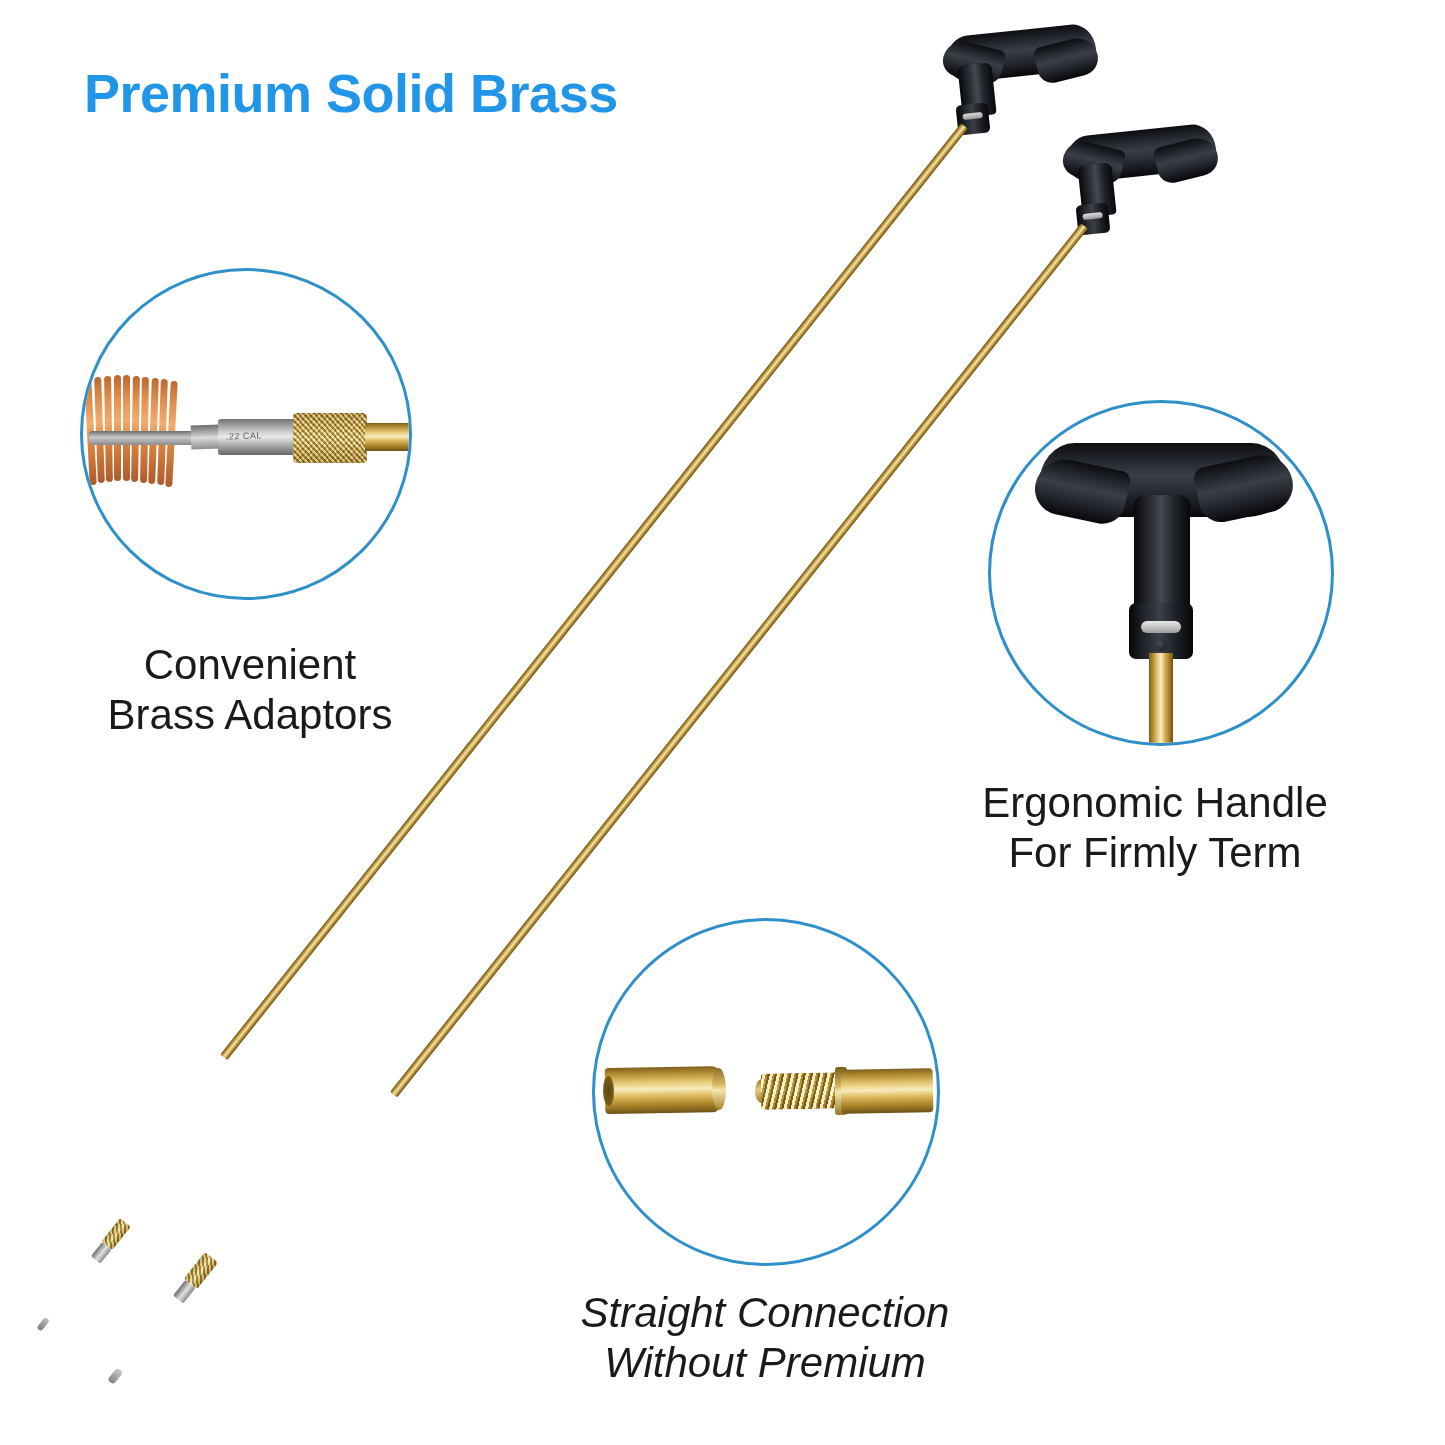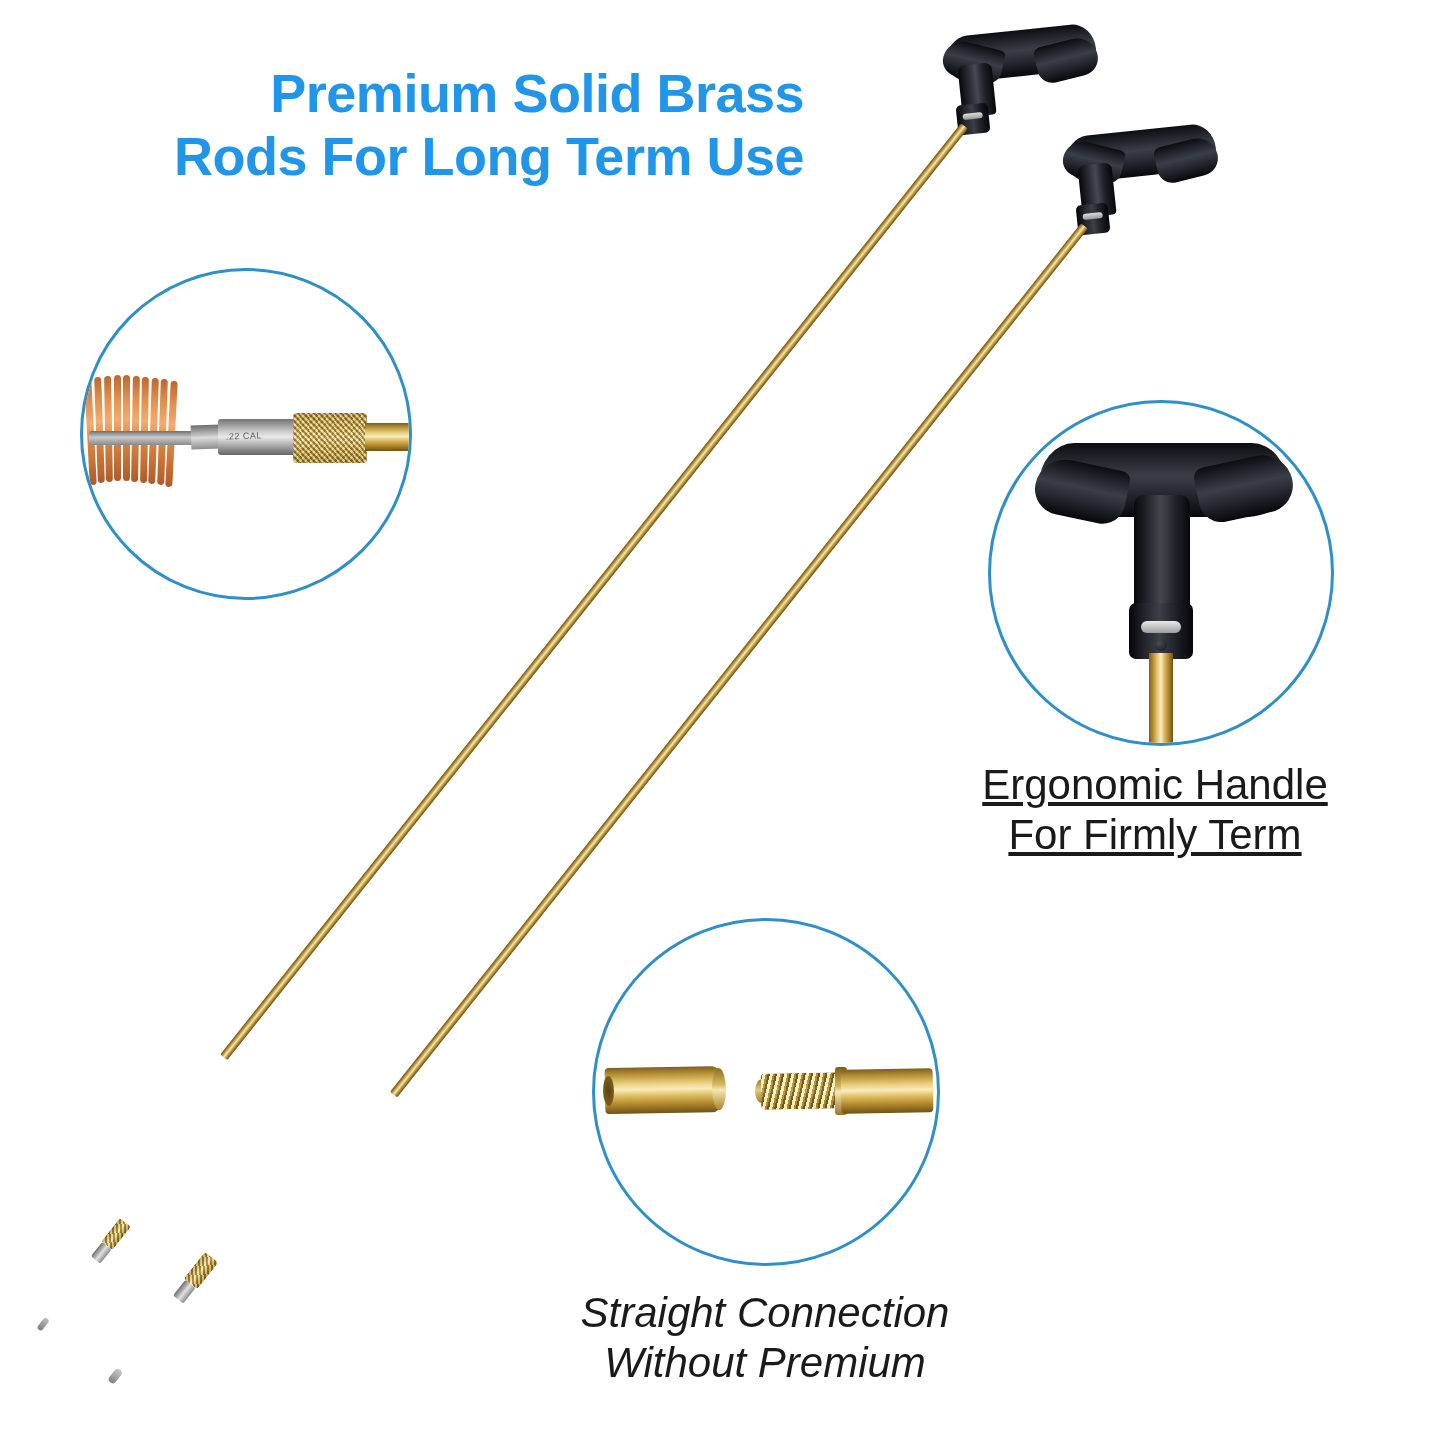--- a/index.html
+++ b/index.html
@@ -18,37 +18,36 @@
   
   #headline {
     position: absolute;
     left: 84px; top: 62px;
     width: 720px;
     color: #2196e8;
     font-weight: bold;
     font-size: 54px;
     line-height: 1.16;
     letter-spacing: -0.5px;
-    text-align: right;
   }
   #headline .hl-line { display: block; white-space: nowrap; }
 
   
   .caption {
     position: absolute;
     color: #1a1a1a;
     font-size: 42px;
     line-height: 1.2;
     text-align: center;
     white-space: nowrap;
   }
   .caption .cap-line { display: block; }
 
   #caption-adaptors  { left: 10px;  top: 640px;  width: 480px; }
-  #caption-handle    { left: 955px; top: 760px;  width: 400px; text-decoration: underline; }
+  #caption-handle    { left: 955px; top: 778px;  width: 400px; }
   #caption-connect   { left: 540px; top: 1288px; width: 450px; font-style: italic; }
 
   
   .callout {
     position: absolute;
     border-radius: 50%;
     border: 3px solid #2f8fc9;
     background: #ffffff;
     overflow: hidden;
   }
@@ -291,21 +290,20 @@
       #b35e22 0%, #dd8a45 30%, #ef aa6a 50%, #c97331 75%, #9b4d1c 100%);
   }
 </style>
 </head>
 <body>
 
 <div id="canvas">
 
   <div id="headline">
     <span class="hl-line">Premium Solid Brass</span>
-    <span class="hl-line">Rods For Long Term Use</span>
   </div>
 
   <div>
 
     <div>
       <div class="mh-bar blackplastic" style="left:946px; top:30px;  transform:rotate(-6deg);"></div>
       <div class="mh-wingL blackplastic" style="left:943px; top:44px;"></div>
       <div class="mh-wingR blackplastic" style="left:1036px;top:41px;"></div>
       <div class="mh-stem" style="left:960px; top:64px; transform:rotate(-6deg);"></div>
       <div class="mh-collar" style="left:957px; top:104px;transform:rotate(-6deg);">
@@ -374,20 +372,24 @@
       <div class="c1-bristle" style="left:85px; top:110px; transform:rotate(3deg);"></div>
       <div id="c1-brush-core"></div>
       <div id="c1-ferrule"></div>
       <div id="c1-sleeve" class="steel">
         <span id="c1-sleeve-txt">.22 CAL</span>
       </div>
       <div id="c1-knurl"></div>
       <div id="c1-rod" class="brass"></div>
     </div>
   </div>
+  <div class="caption" id="caption-adaptors">
+    <span class="cap-line">Convenient</span>
+    <span class="cap-line">Brass Adaptors</span>
+  </div>
 
   <div class="callout" id="callout-handle">
     <div class="callout-inner">
       <div id="c2-handle-bar" class="blackplastic"></div>
       <div id="c2-handle-wingL" class="blackplastic"></div>
       <div id="c2-handle-wingR" class="blackplastic"></div>
       <div id="c2-handle-stem"></div>
       <div id="c2-collar">
         <div id="c2-collar-pin"></div>
         <div id="c2-collar-screw"></div>

